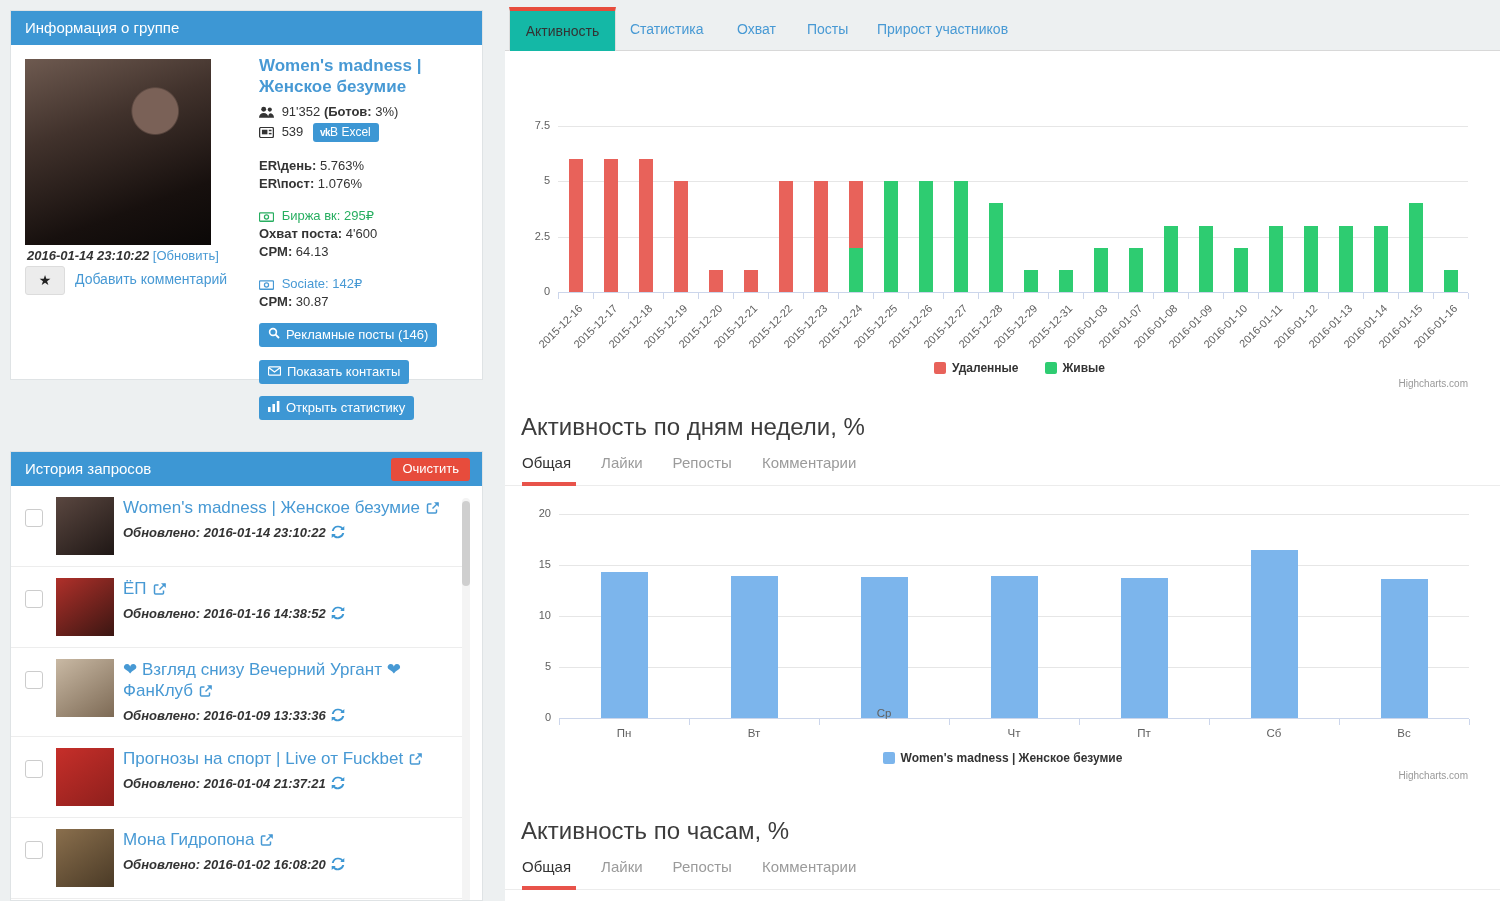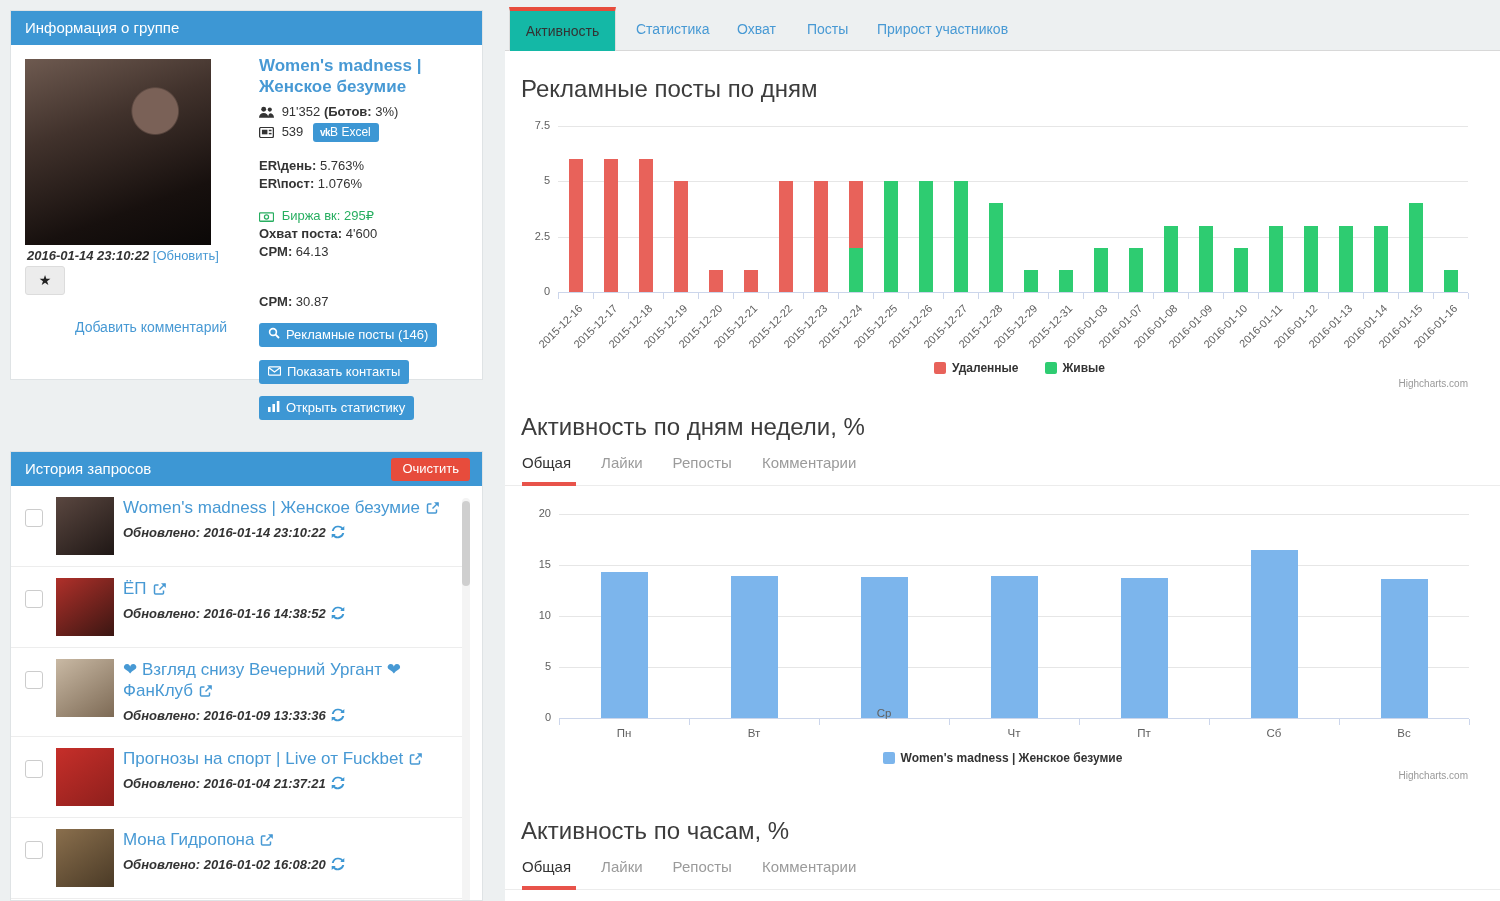--- a/index.html
+++ b/index.html
@@ -16,21 +16,21 @@
   #info-body { position:relative; height:384px; }
   #group-photo { position:absolute; left:14px; top:14px; width:186px; height:186px;
     background: radial-gradient(circle at 70% 28%, #7a6157 0 12%, transparent 13%),
                 radial-gradient(circle at 72% 24%, #c23131 0 4%, transparent 5%),
                 linear-gradient(160deg,#6e5a50 0%, #41322c 35%, #17100e 75%, #0b0807 100%);
   }
   .irow { position:absolute; left:248px; font-size:13px; color:#333; white-space:nowrap; }
   .group-name { font-size:17px; font-weight:bold; color:#4799d4; line-height:21px; width:200px; white-space:normal; cursor:pointer; }
   .b { font-weight:bold; }
   .green { color:#27ae60; }
-  .bluelink { color:#4799d4; cursor:pointer;margin-top:48px; }
+  .bluelink { color:#4799d4; cursor:pointer; }
   .mini-ico { display:inline-block; vertical-align:-2px; margin-right:4px; }
   .vk-excel { display:inline-block; background:#3d97d4; color:#fff; border-radius:3px;
     font-size:12px; padding:2px 8px 3px 7px; margin-left:6px; cursor:pointer; }
   .vk-glyph { font-weight:bold; font-size:10px; margin-right:0; letter-spacing:-0.5px; }
   .date-row { position:absolute; left:16px; top:203px; font-size:13px; }
   .date-txt { font-style:italic; font-weight:bold; }
   .star-btn { position:absolute; left:14px; top:221px; width:40px; height:29px; background:#ececec;
     border:1px solid #dcdcdc; border-radius:3px; text-align:center; line-height:27px; font-size:14px; color:#222; cursor:pointer; }
   .add-comment { position:absolute; left:64px; top:226px; font-size:14px; }
   .act-btn { position:absolute; left:248px; background:#3d97d4; color:#fff; border:none;
@@ -263,27 +263,26 @@
   <div id="history-scrollbar">
     <div id="history-scroll-thumb"></div>
   </div>
 </div>
 
 <div id="main">
   <div id="tabs-row">
       <div class="tab active" style="left: 4px;">
         <span>Активность</span>
       </div>
-      <div class="tab" style="left: 131px;"><span>Статистика</span></div>
+      <div class="tab" style="left: 125px;"><span>Статистика</span></div>
       <div class="tab" style="left: 232px;"><span>Охват</span></div>
       <div class="tab" style="left: 302px;"><span>Посты</span></div>
       <div class="tab" style="left: 372px;"><span>Прирост участников</span></div>
     </div>
   <div id="content">
-    <h1 class="sec-title" style="top:24px;">Рекламные посты по дням</h1>
     <div id="chart1"></div>
     <div class="legend-row" id="legend1" style="top:310px;margin-left:17px;">
         <div class="legend-item">
           <span class="legend-swatch" style="background: rgb(232, 98, 90);"></span>
           <span>Удаленные</span>
         </div>
         <div class="legend-item">
           <span class="legend-swatch" style="background: rgb(46, 204, 113);"></span>
           <span>Живые</span>
         </div>

